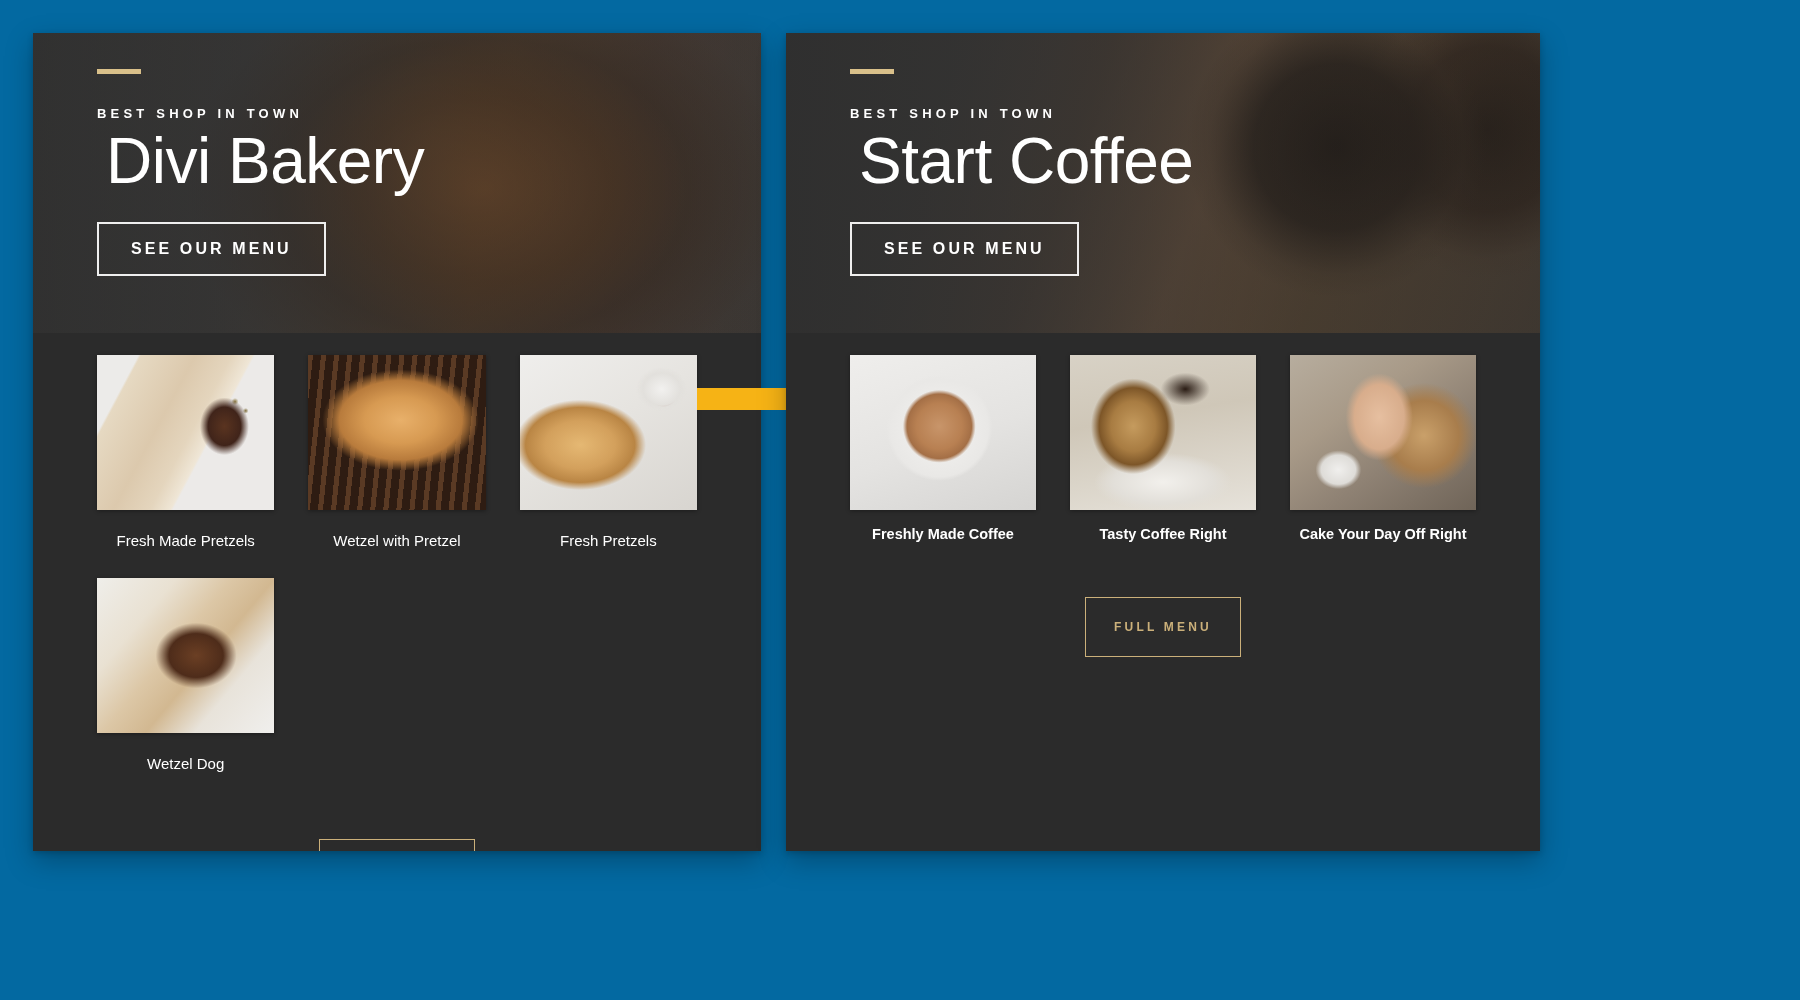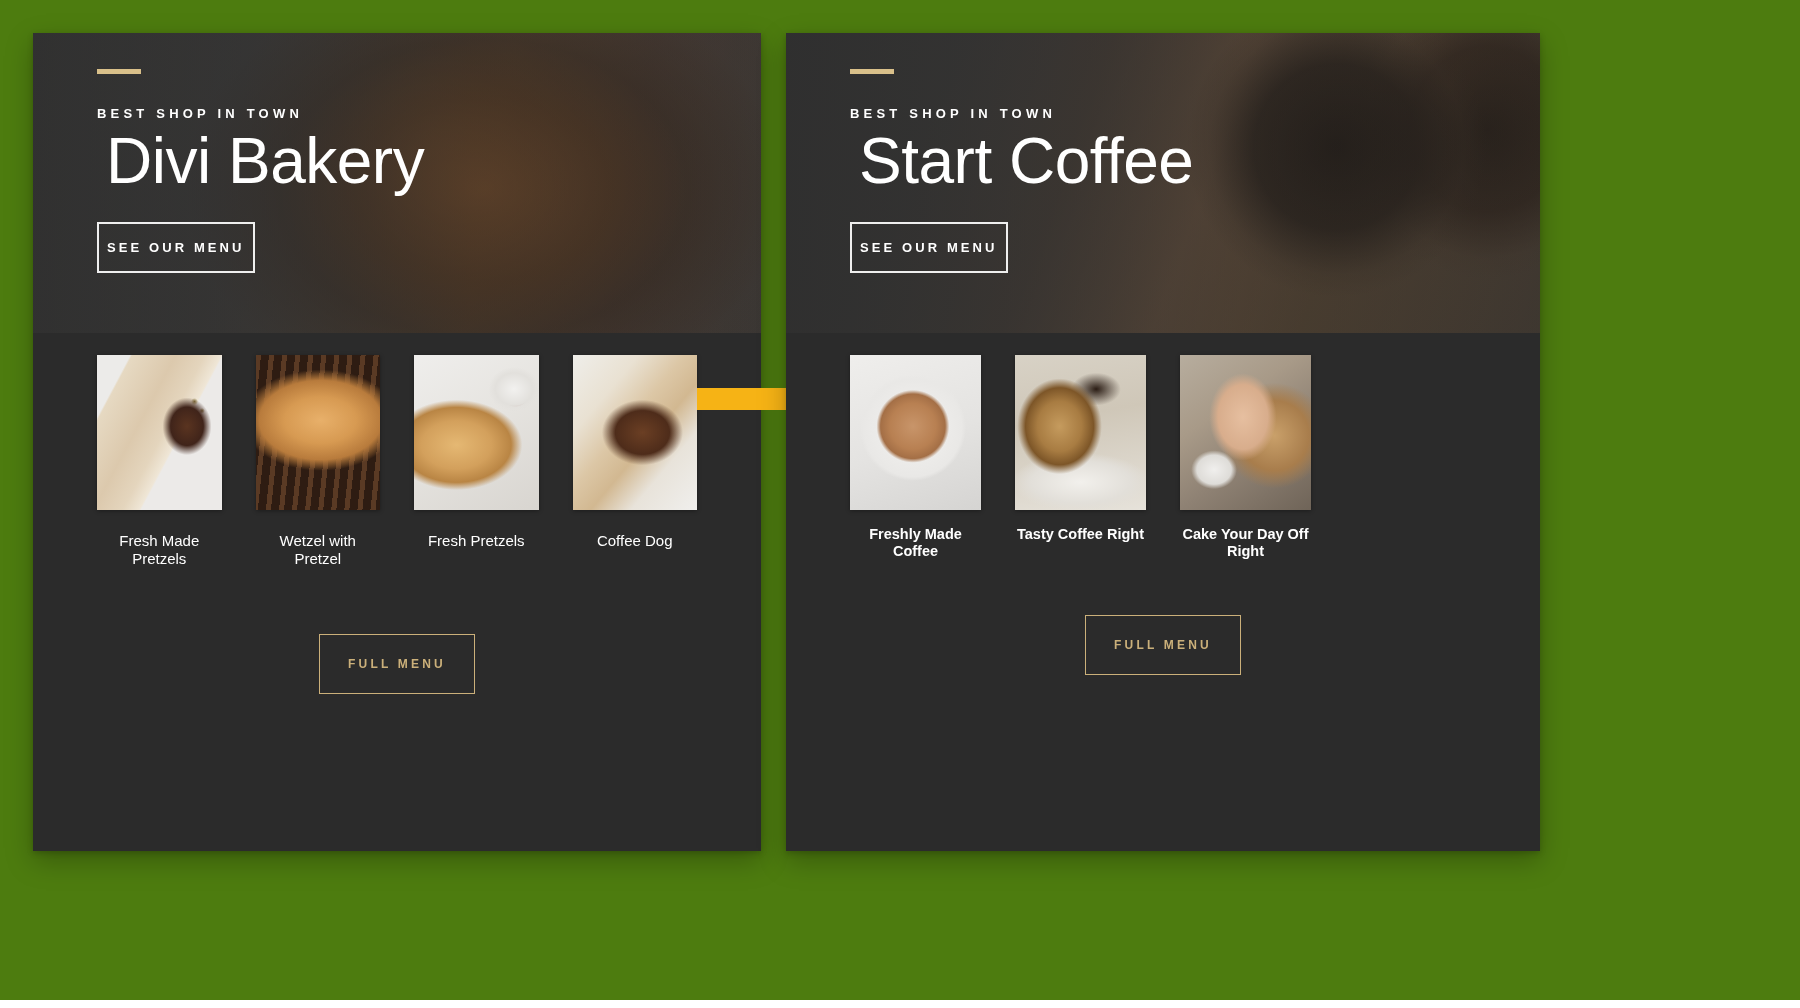--- a/index.html
+++ b/index.html
@@ -11,21 +11,21 @@
     width: 1800px;
     height: 1008px;
     font-family: "Liberation Sans", sans-serif;
     overflow: hidden;
   }
 
   .stage {
     position: relative;
     width: 1800px;
     height: 1000px;
-    background: #4d7c0f;
+    background: #0369a1;
     text-decoration: underline;
   }
 
   
   .panel {
     position: absolute;
     overflow: hidden;
     background: #2b2b2b;
     box-shadow: 0 10px 26px rgba(0,0,0,0.26), 0 2px 6px rgba(0,0,0,0.18);
   }
@@ -96,36 +96,36 @@
     font-weight: normal;
     line-height: 1.08;
     letter-spacing: -0.5px;
     margin: 0 0 26px 9px;
     white-space: nowrap;
   }
   .ghost-btn {
     display: inline-block;
     border: 2px solid rgba(255,255,255,0.92);
     color: #ffffff;
-    font-size: 13px;
+    font-size: 16px;
     font-weight: bold;
     letter-spacing: 3.1px;
-    padding: 16px 8px;
+    padding: 16px 32px;
     background: transparent;
     cursor: pointer;
   }
 
   
   .gallery {
     position: relative;
     padding: 22px 0 0 0;
   }
   .grid {
     display: grid;
-    grid-template-columns: 1fr 1fr 1fr 1fr;
+    grid-template-columns: 1fr 1fr 1fr;
     column-gap: 34px;
     row-gap: 10px;
     padding: 0 64px;
   }
   .cell {
     display: flex;
     flex-direction: column;
     align-items: center;
   }
   .thumb {
@@ -259,21 +259,21 @@
           <div class="caption">Wetzel with Pretzel</div>
         </div>
 
         <div class="cell">
           <div class="thumb img-mini-pretzels"></div>
           <div class="caption">Fresh Pretzels</div>
         </div>
 
         <div class="cell">
           <div class="thumb img-pretzel-dog"></div>
-          <div class="caption">Coffee Dog</div>
+          <div class="caption">Wetzel Dog</div>
         </div>
 
       </div>
 
       <div class="full-menu-wrap">
         <button class="full-menu-btn">FULL MENU</button>
       </div>
     </div>
   </div>
 

